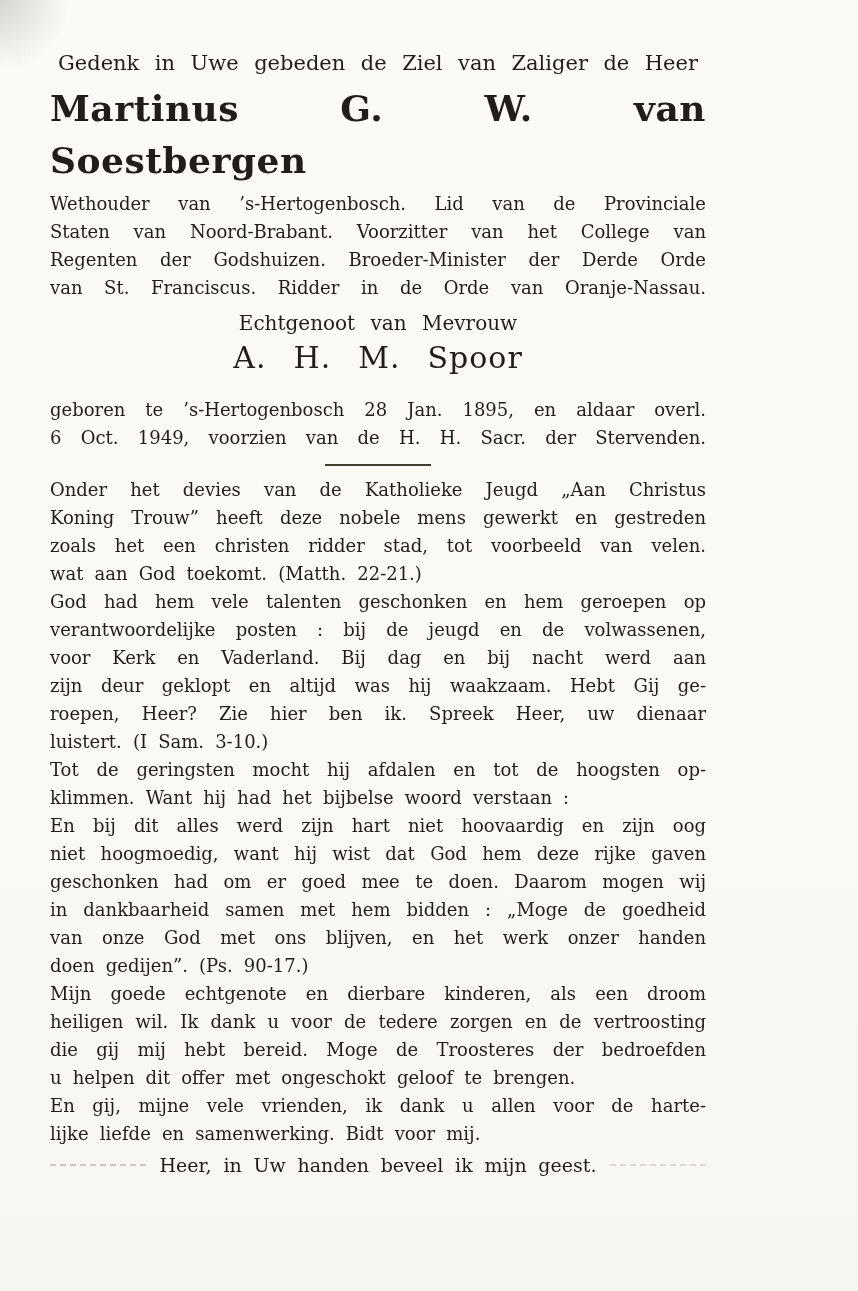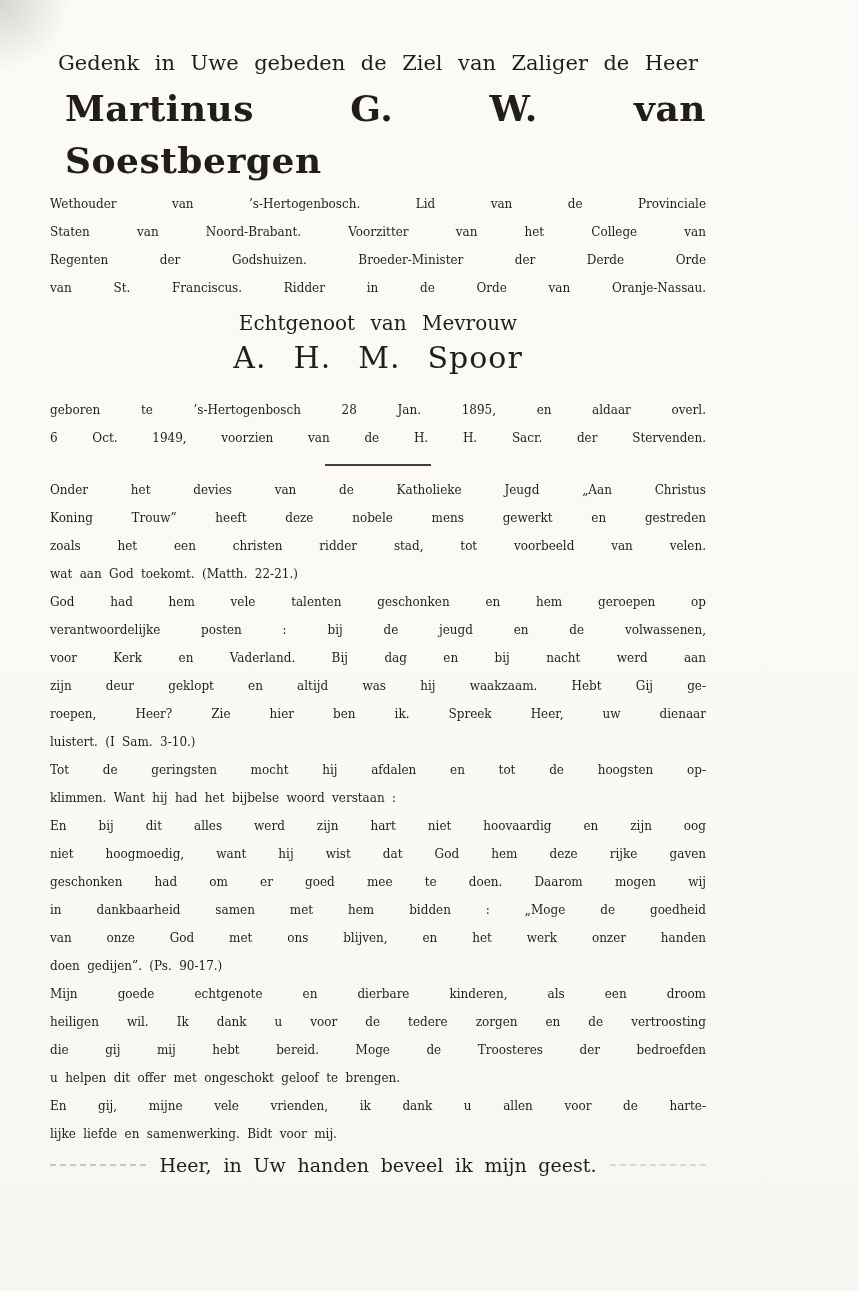--- a/index.html
+++ b/index.html
@@ -28,27 +28,27 @@
     line-height: 30px;
     text-align: justify;
     text-align-last: justify;
     padding: 0 8px;
   }
   
   .name {
     font-size: 36px;
     line-height: 52px;
     font-weight: bold;
-    margin: 4px 0 4px 15px;
+    margin: 4px 0 4px 0;
     letter-spacing: 0.5px;
     text-align: justify;
     text-align-last: justify;
   }
   .ln {
-    font-size: 12px;
+    font-size: 18px;
     line-height: 28px;
     white-space: normal;
   }
   
   .jf {
     text-align: justify;
     text-align-last: justify;
   }
   
   .lf {

